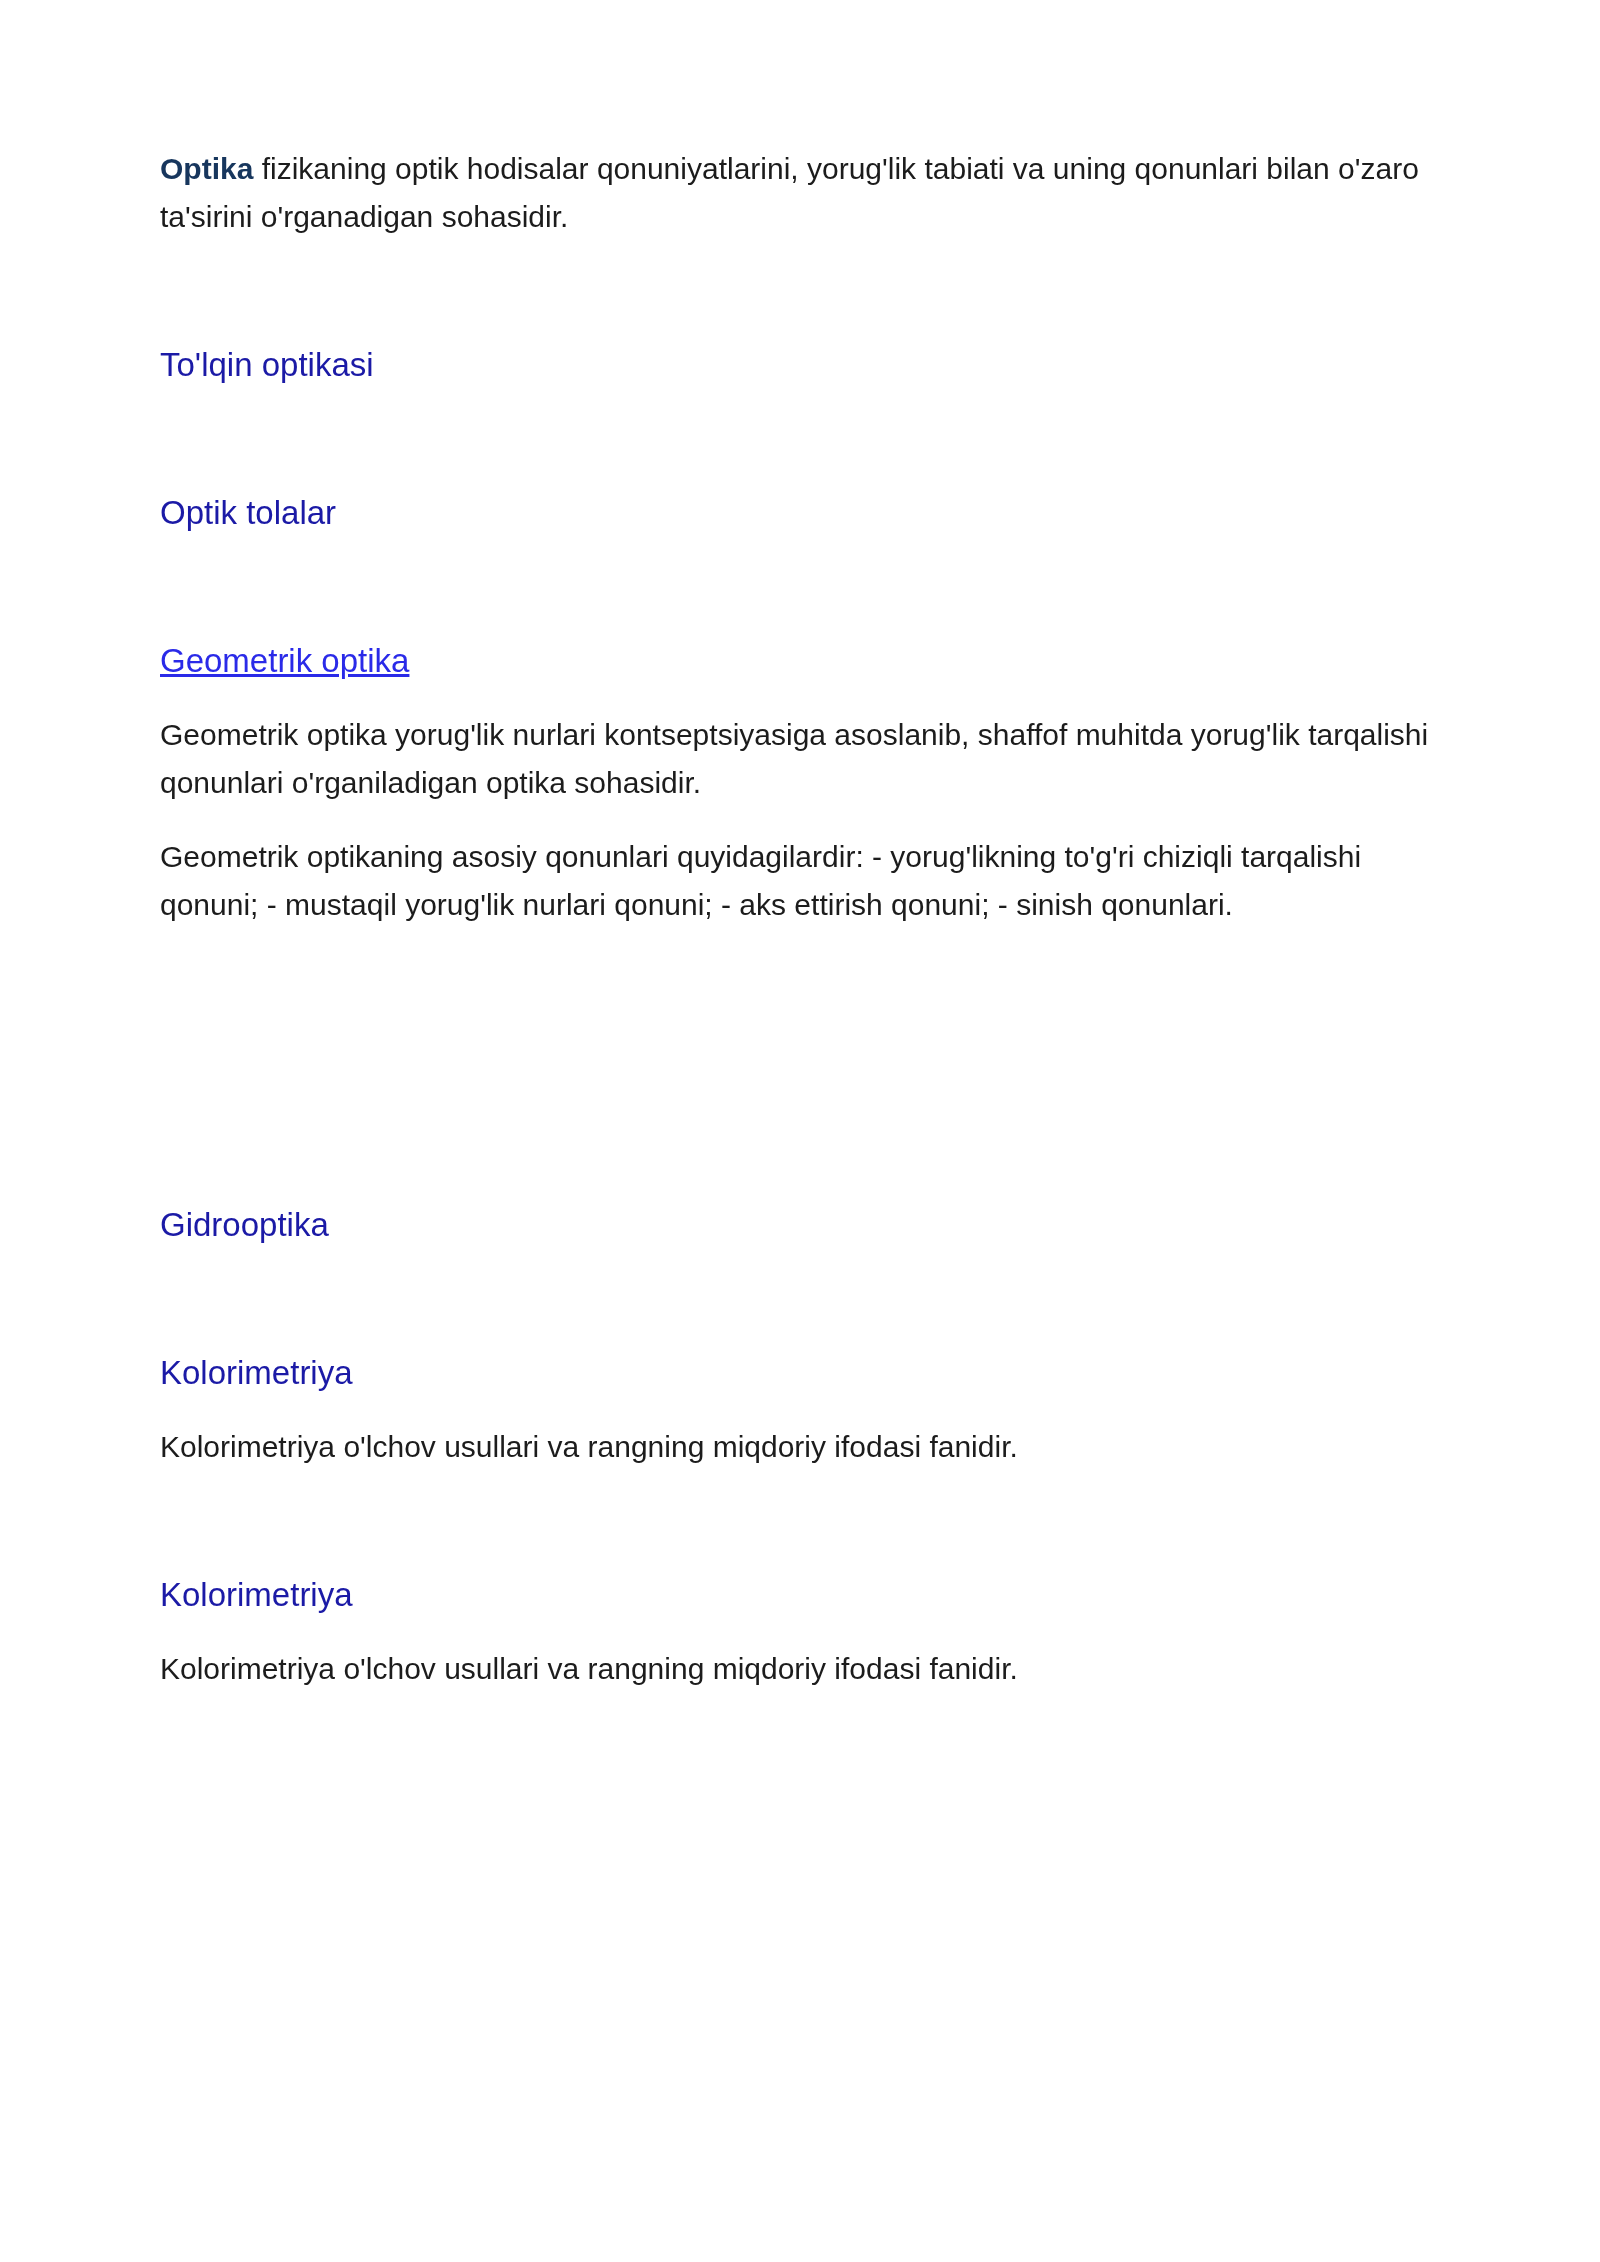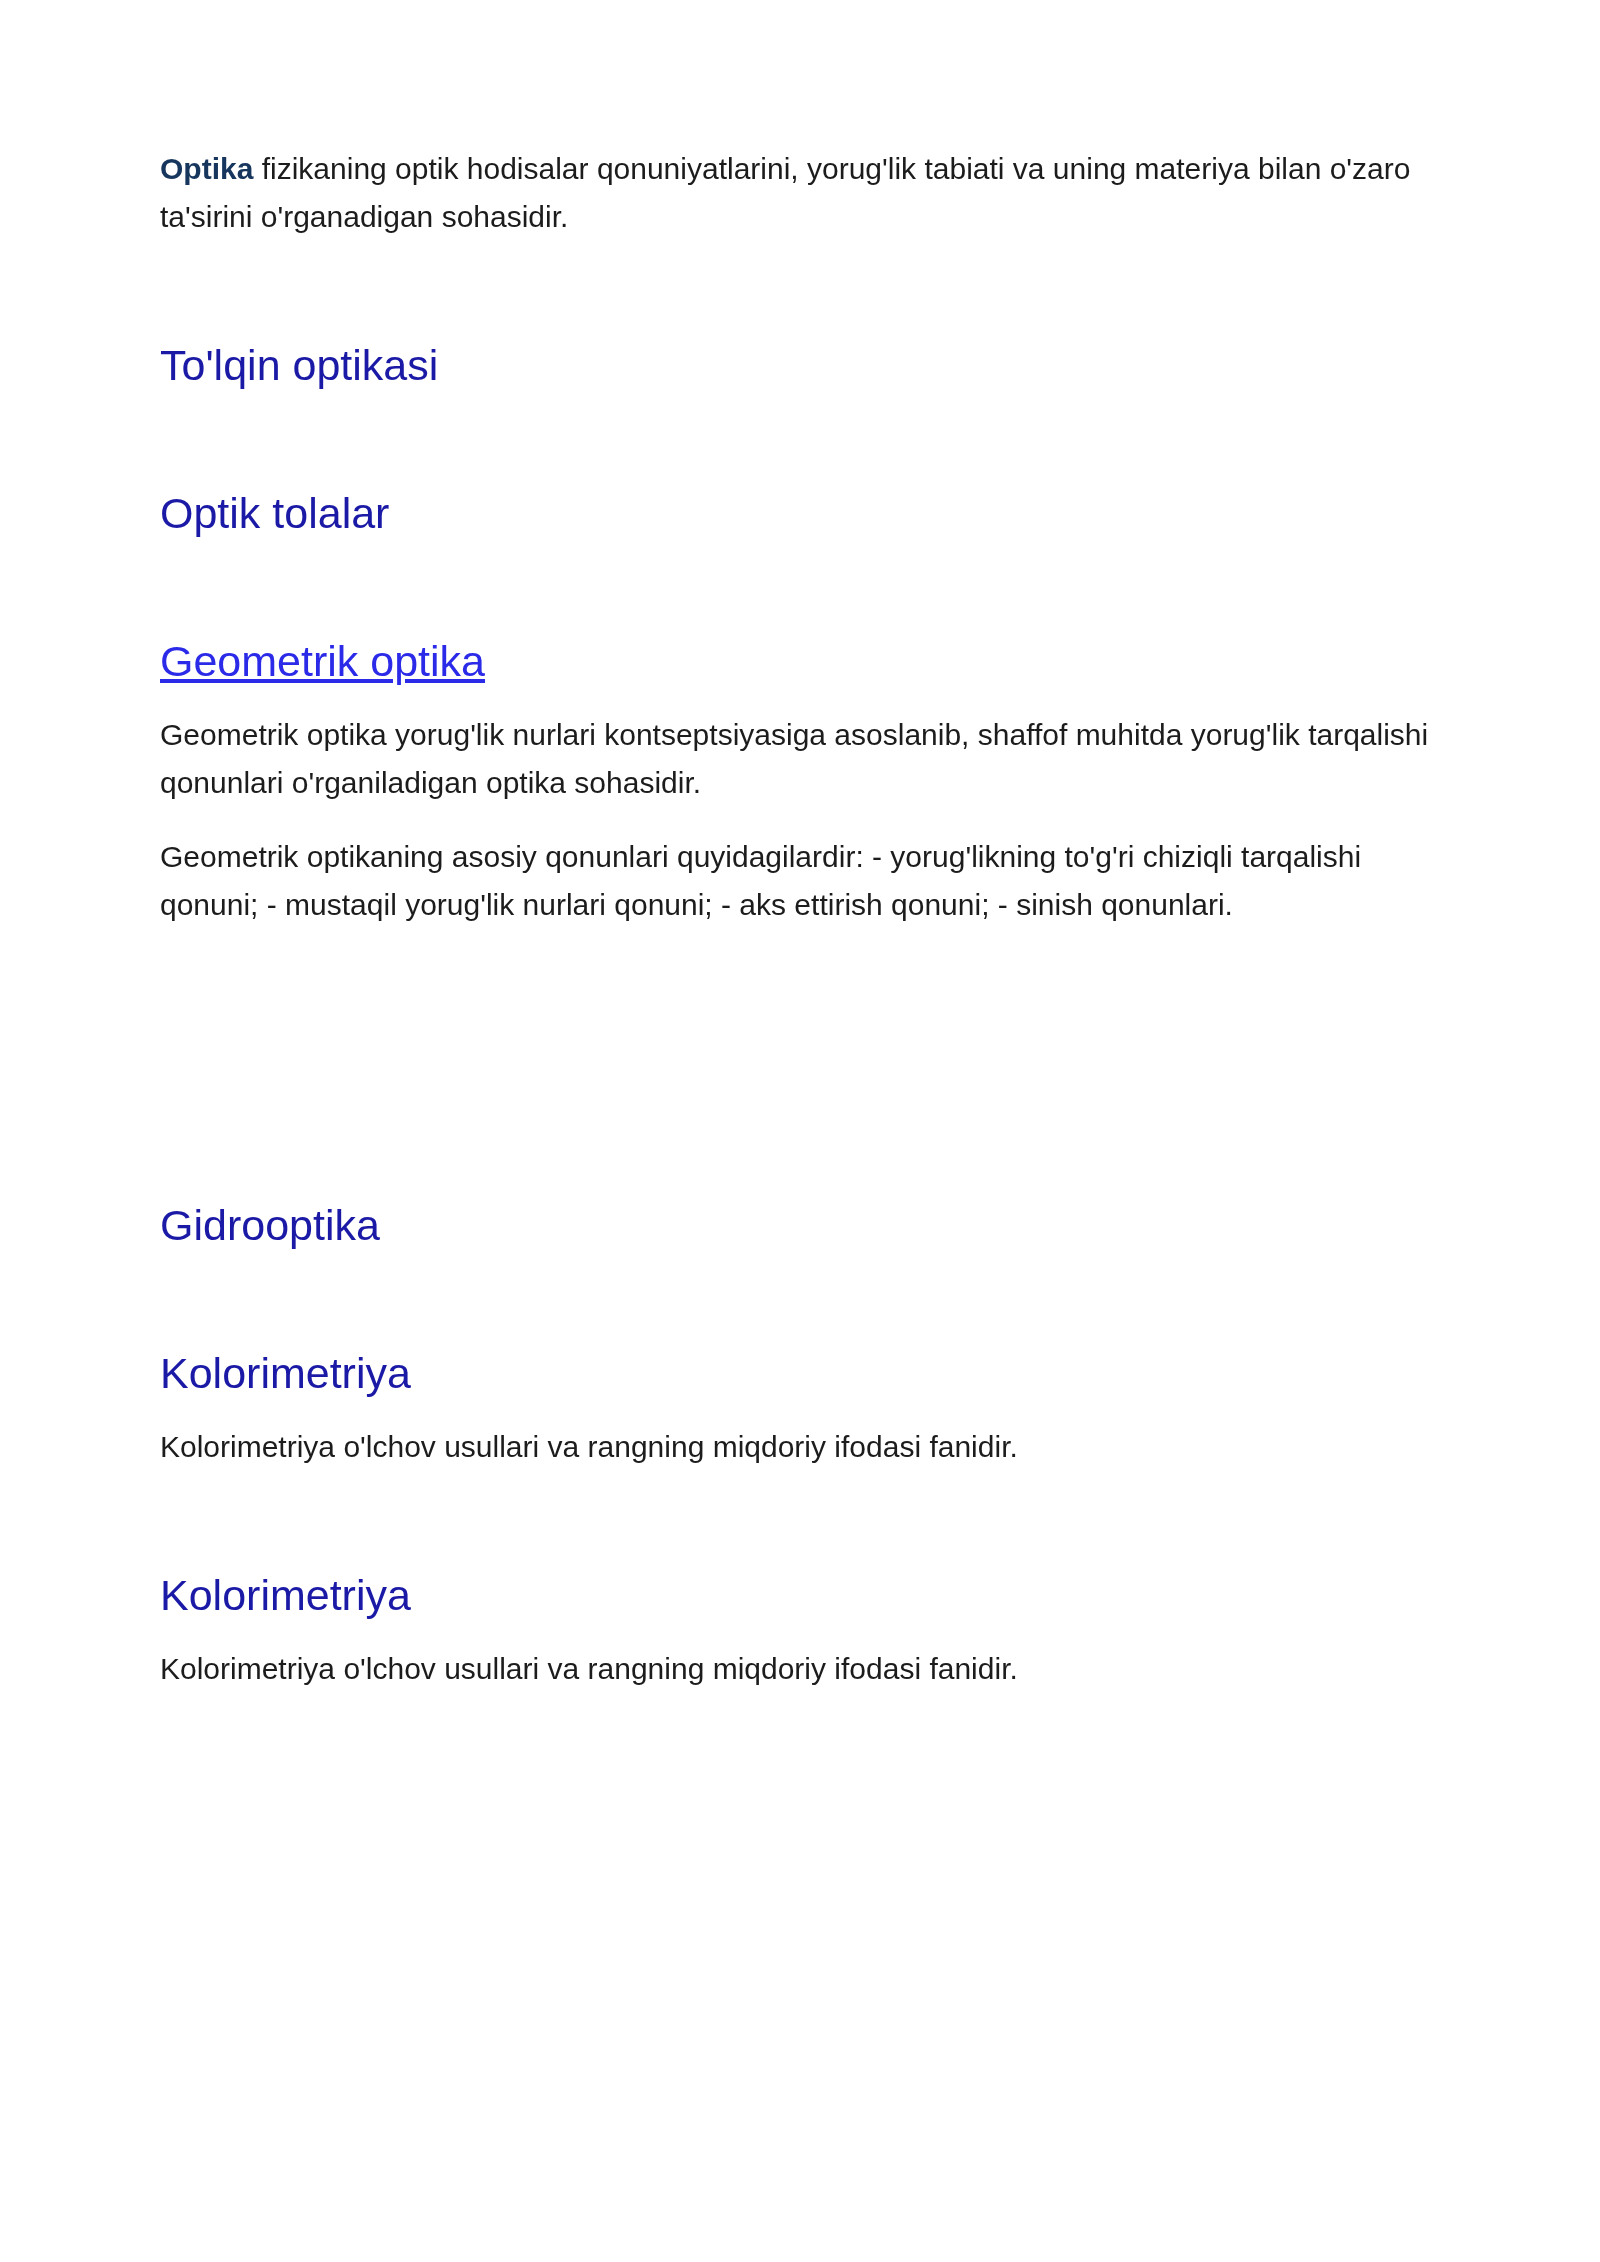--- a/index.html
+++ b/index.html
@@ -26,42 +26,42 @@
   .body-text {
     font-size: 30px;
     line-height: 48px;
     color: var(--text);
     margin: 26px 0 0 0;
     max-width: 1295px;
   }
   .intro { margin-top: 0; }
   .lead-term { color: var(--lead); font-weight: bold; }
   .sec-heading {
-    font-size: 43px;
+    font-size: 33px;
     line-height: 48px;
     font-weight: 400;
     color: var(--heading);
     margin: 100px 0 0 0;
   }
   .sec-heading a,
   .link-heading {
     color: var(--link);
     text-decoration: underline;
     cursor: pointer;
   }
   .big-gap {
     height: 172px;
   }
 </style>
 </head>
 <body>
 
 <main class="doc">
 
-  <p class="body-text intro"><span class="lead-term">Optika</span><span> fizikaning optik hodisalar qonuniyatlarini, yorug'lik tabiati va uning materiya bilan o'zaro ta'sirini o'rganadigan sohasidir.</span></p>
+  <p class="body-text intro"><span class="lead-term">Optika</span><span> fizikaning optik hodisalar qonuniyatlarini, yorug'lik tabiati va uning qonunlari bilan o'zaro ta'sirini o'rganadigan sohasidir.</span></p>
 
   <h2 class="sec-heading">To'lqin optikasi</h2>
 
   <h2 class="sec-heading">Optik tolalar</h2>
 
   <h2 class="sec-heading"><a class="link-heading">Geometrik optika</a></h2>
   <p class="body-text">Geometrik optika yorug'lik nurlari kontseptsiyasiga asoslanib, shaffof muhitda yorug'lik tarqalishi qonunlari o'rganiladigan optika sohasidir.</p>
   <p class="body-text">Geometrik optikaning asosiy qonunlari quyidagilardir: - yorug'likning to'g'ri chiziqli tarqalishi qonuni; - mustaqil yorug'lik nurlari qonuni; - aks ettirish qonuni; - sinish qonunlari.</p>
 
   <div class="big-gap"></div>

